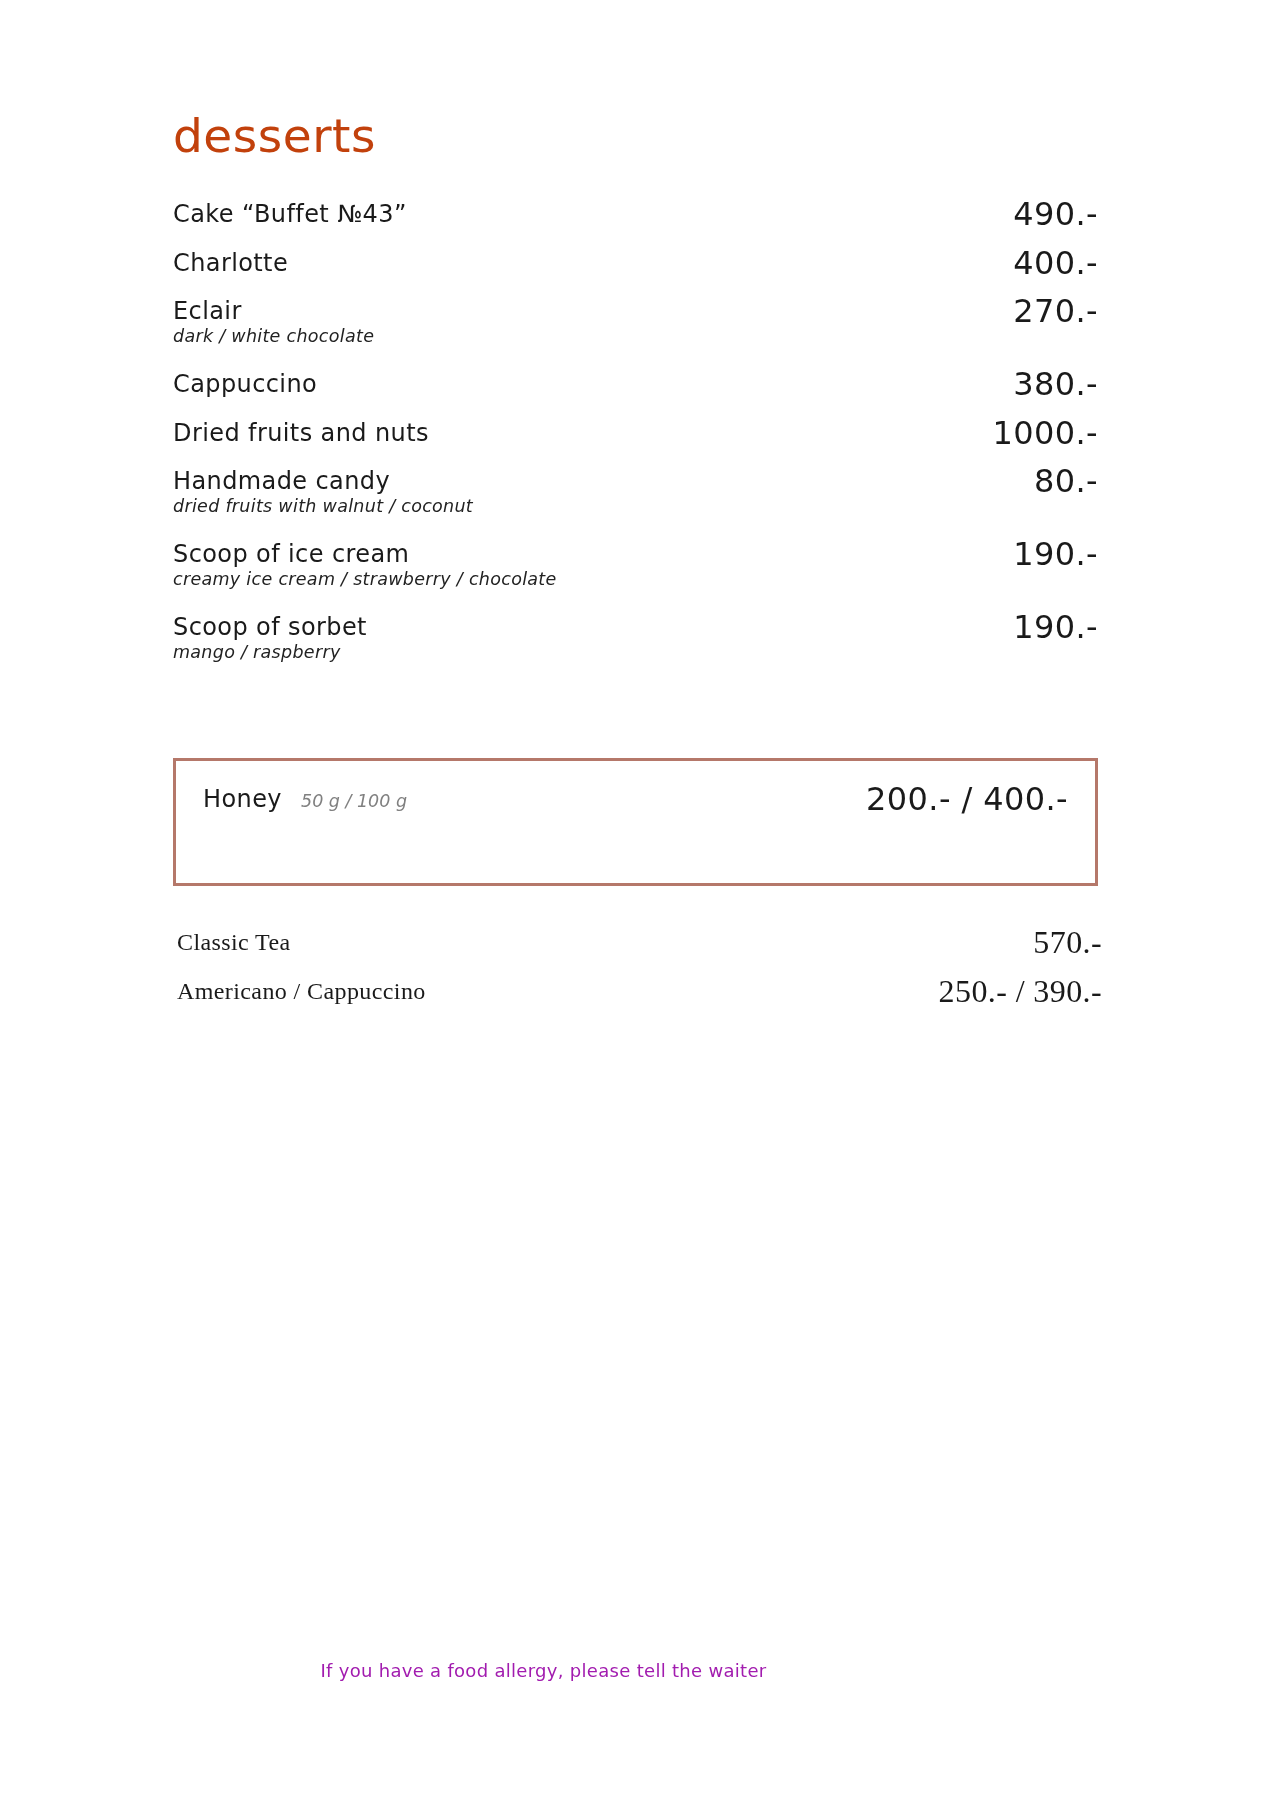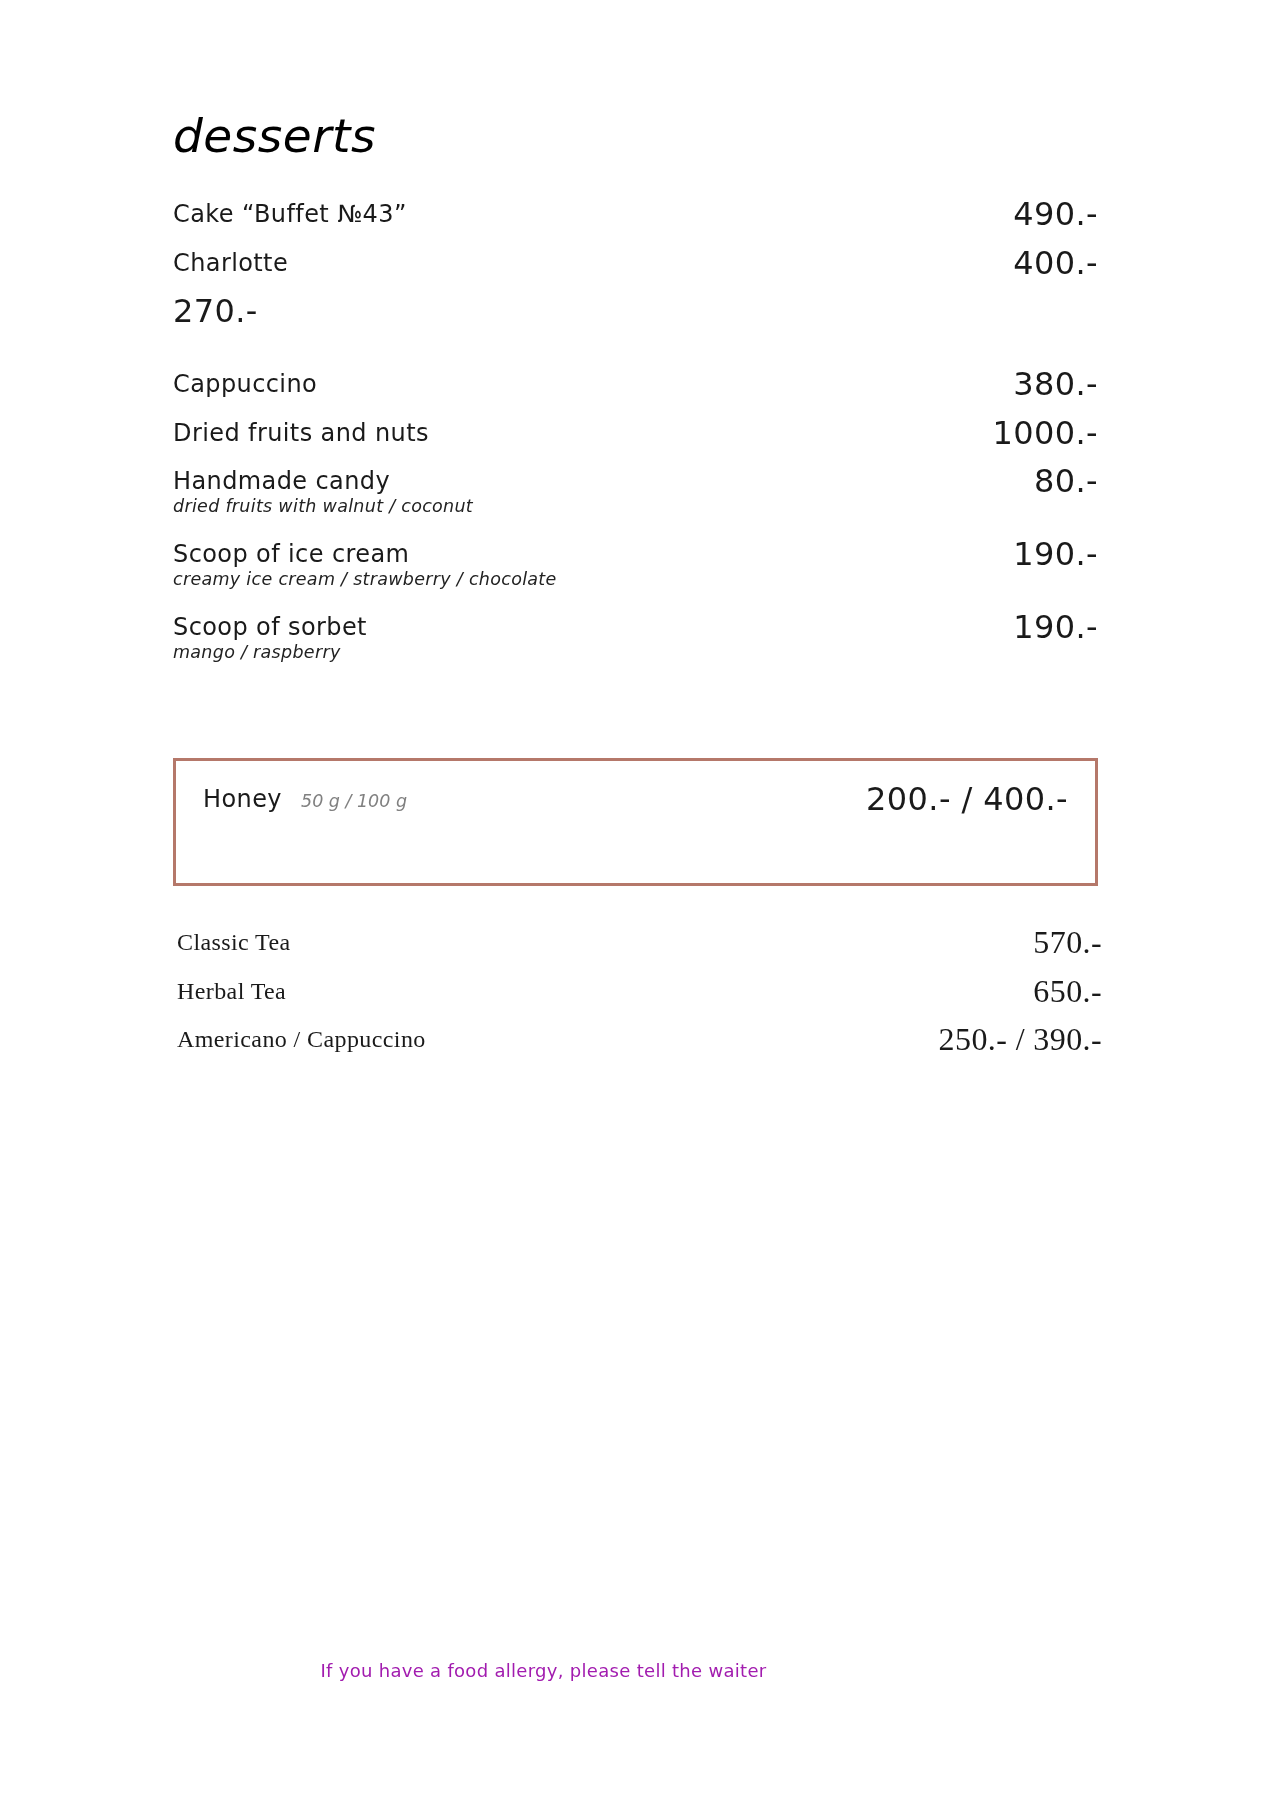--- a/index.html
+++ b/index.html
@@ -3,22 +3,22 @@
   <meta charset="utf-8">
   <style>
     html, body { margin: 0; padding: 0; background: #ffffff; }
     body {
       width: 1269px; height: 1800px; position: relative; overflow: hidden;
       font-family: "DejaVu Sans", sans-serif; color: #1a1a1a;
     }
     .page { position: absolute; left: 173px; top: 0; width: 925px; }
     .title {
       position: absolute; left: 0; top: 112px;
-      font-size: 47px; font-weight: normal; letter-spacing: 0.5px; color: #000000;
-      margin: 0; line-height: 1; font-style: italic;
+      font-size: 47px; font-weight: normal; letter-spacing: 0.5px; color: #c2410c;
+      margin: 0; line-height: 1;
     }
     .menu { position: absolute; left: 0; top: 200px; width: 925px; }
     .row {
       display: flex; justify-content: space-between; align-items: flex-start;
       width: 100%;
     }
     .row .name { font-size: 24px; line-height: 28px; letter-spacing: 0.4px; }
     .row .price { font-size: 32px; line-height: 28px; letter-spacing: 0.4px; text-align: right; white-space: nowrap; }
     .row .desc { display: block; font-size: 17.5px; font-style: italic; line-height: 22px; color: #222; letter-spacing: 0.3px; }
     .item { height: 48.5px; }
@@ -47,20 +47,24 @@
   <div class="menu">
     <div class="row item">
       <div><span class="name">Cake “Buffet №43”</span></div>
       <span class="price">490.-</span>
     </div>
     <div class="row item">
       <div><span class="name">Charlotte</span></div>
       <span class="price">400.-</span>
     </div>
     <div class="row item has-desc">
+      <div>
+        <span class="name">Eclair</span>
+        <span class="desc">dark / white chocolate</span>
+      </div>
       <span class="price">270.-</span>
     </div>
     <div class="row item">
       <div><span class="name">Cappuccino</span></div>
       <span class="price">380.-</span>
     </div>
     <div class="row item">
       <div><span class="name">Dried fruits and nuts</span></div>
       <span class="price">1000.-</span>
     </div>
@@ -96,23 +100,19 @@
       <span class="price">200.- / 400.-</span>
     </div>
   </div>
 
   <div class="drinks">
     <div class="row item">
       <div><span class="name">Classic Tea</span></div>
       <span class="price">570.-</span>
     </div>
     <div class="row item">
-      <div><span class="name">Herbal Tea</span></div>
-      <span class="price">650.-</span>
-    </div>
-    <div class="row item">
       <div><span class="name">Americano / Cappuccino</span></div>
       <span class="price">250.- / 390.-</span>
     </div>
   </div>
 </div>
 
 <div class="footer">If you have a food allergy, please tell the waiter</div>
 
 </body></html>

